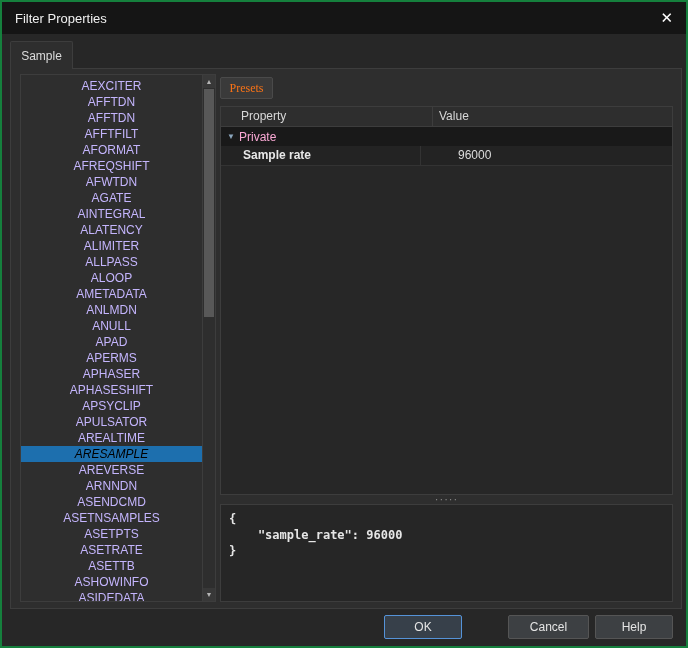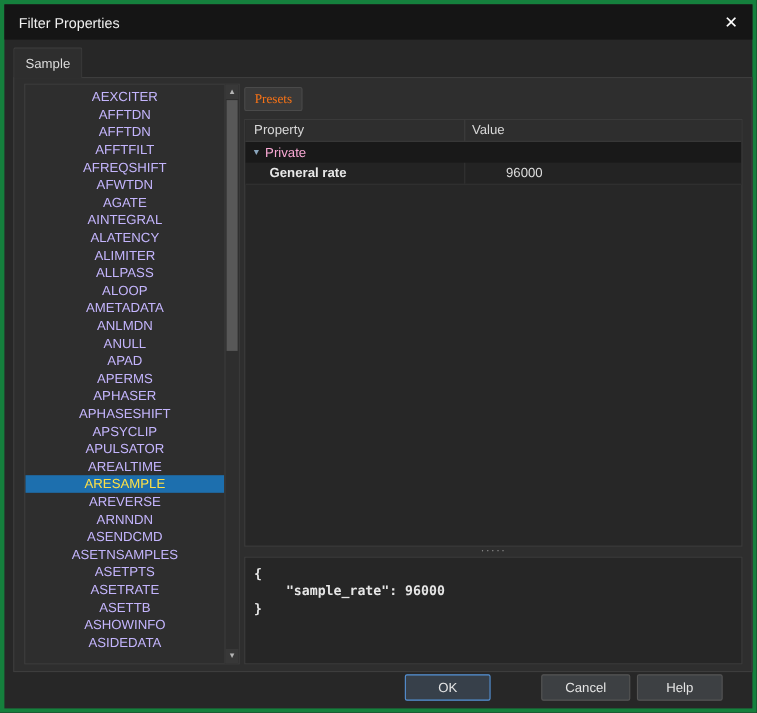--- a/index.html
+++ b/index.html
@@ -5,21 +5,21 @@
   * { margin:0; padding:0; box-sizing:border-box; }
   html,body { width:688px; height:648px; }
   body {
     font-family:"Liberation Sans", sans-serif;
     background:#272727;
     position:relative;
     overflow:hidden;
   }
   .window {
     position:absolute; inset:0;
-    border:4px solid #15803d;
+    border:2px solid #15803d;
     background:#272727;
   }
   
   .titlebar {
     position:absolute; left:0; top:0; right:0; height:32px;
     background:#151515;
     display:flex; align-items:center;
   }
   .title { color:#f0f0f0; font-size:13px; padding-left:13px; }
   .close {
@@ -52,21 +52,21 @@
   }
   .list-items {
     position:absolute; left:0; top:0; right:13px; bottom:0;
     padding-top:3px; overflow:hidden;
   }
   .list-item {
     height:16px; line-height:16px;
     font-size:12px; color:#c4b5fd;
     text-align:center; white-space:nowrap;
   }
-  .list-item.selected { background:#1d6fae; color:#fde047; }
+  .list-item.selected { background:#1d6fae; color:#000000;font-style:italic; }
   .scrollbar {
     position:absolute; right:0; top:0; bottom:0; width:13px;
     background:#2e2e2e; border-left:1px solid #3d3d3d;
   }
   .sb-btn {
     height:13px; line-height:13px; text-align:center;
     font-size:7px; color:#b5b5b5; background:#383838;
   }
   .sb-btn.down { position:absolute; bottom:0; left:0; right:0; }
   .sb-thumb {
@@ -87,21 +87,21 @@
     background:#272727;
     overflow:hidden;
   }
   .thead {
     display:flex; height:20px;
     background:#2e2e2e; border-bottom:1px solid #3d3d3d;
   }
   .th {
     font-size:12px; color:#d8d8d8; line-height:19px;
   }
-  .th.property { width:200px; padding-left:8px; border-right:1px solid #3d3d3d; }
+  .th.property { width:200px; padding-left:8px; border-right:1px solid #3d3d3d;margin-left:12px; }
   .th.value { flex:1; padding-left:6px; }
   .group-row {
     height:19px; display:flex; align-items:center;
     background:#191919;
   }
   .expand { margin-left:6px; width:12px; font-size:8px; color:#8ba6bd; }
   .group-label { font-size:12px; color:#f9a8d4; }
   .prop-row {
     height:20px; display:flex;
     background:#232323; border-bottom:1px solid #333333;
@@ -124,21 +124,21 @@
     position:absolute; left:209px; top:435px; width:453px; height:98px;
     border:1px solid #3d3d3d;
     background:#262626;
     font-family:"DejaVu Sans Mono", monospace;
     font-size:12px; font-weight:bold; color:#e6e6e6;
     line-height:16px; padding:6px 8px;
     white-space:pre; overflow:hidden;
   }
   
   .button-row {
-    position:absolute; right:27px; bottom:7px;
+    position:absolute; right:13px; bottom:7px;
     display:flex; gap:6px;
   }
   .btn {
     height:24px; min-width:78px;
     background:#3d4043; border:1px solid #555555; border-radius:2px;
     color:#e4e4e4; font-size:12px;
     font-family:"Liberation Sans", sans-serif;
   }
   .btn.ok { width:78px; border-color:#5593d8; background:#37404a; }
   .btn.cancel { width:81px;margin-left:40px; }
@@ -159,20 +159,21 @@
   </div>
 
   <div class="frame">
 
     <div class="filter-list">
       <div class="list-items">
           <div class="list-item">AEXCITER</div>
           <div class="list-item">AFFTDN</div>
           <div class="list-item">AFFTDN</div>
           <div class="list-item">AFFTFILT</div>
+          <div class="list-item">AFORMAT</div>
           <div class="list-item">AFREQSHIFT</div>
           <div class="list-item">AFWTDN</div>
           <div class="list-item">AGATE</div>
           <div class="list-item">AINTEGRAL</div>
           <div class="list-item">ALATENCY</div>
           <div class="list-item">ALIMITER</div>
           <div class="list-item">ALLPASS</div>
           <div class="list-item">ALOOP</div>
           <div class="list-item">AMETADATA</div>
           <div class="list-item">ANLMDN</div>
@@ -207,21 +208,21 @@
     <div class="prop-table">
       <div class="thead">
         <div class="th property">Property</div>
         <div class="th value">Value</div>
       </div>
       <div class="group-row">
         <span class="expand">▼</span>
         <span class="group-label">Private</span>
       </div>
       <div class="prop-row">
-        <div class="cell prop">General rate</div>
+        <div class="cell prop">Sample rate</div>
         <div class="cell val">96000</div>
       </div>
     </div>
 
     <div class="splitter">
       <span>·····</span>
     </div>
 
     <div class="json-view">{
     "sample_rate": 96000

